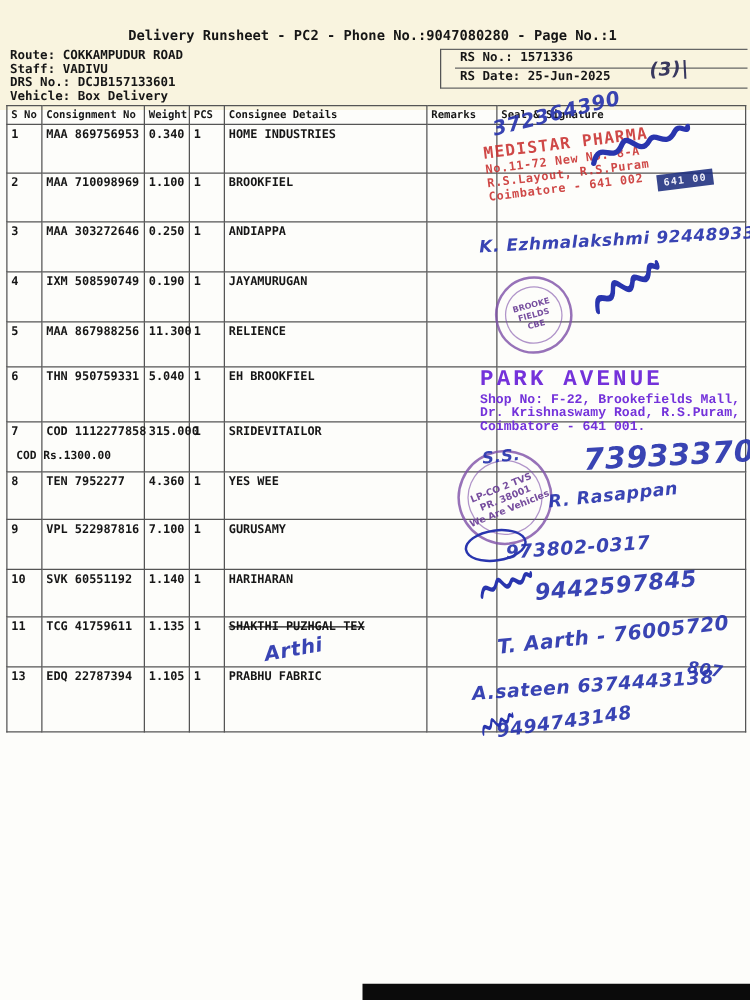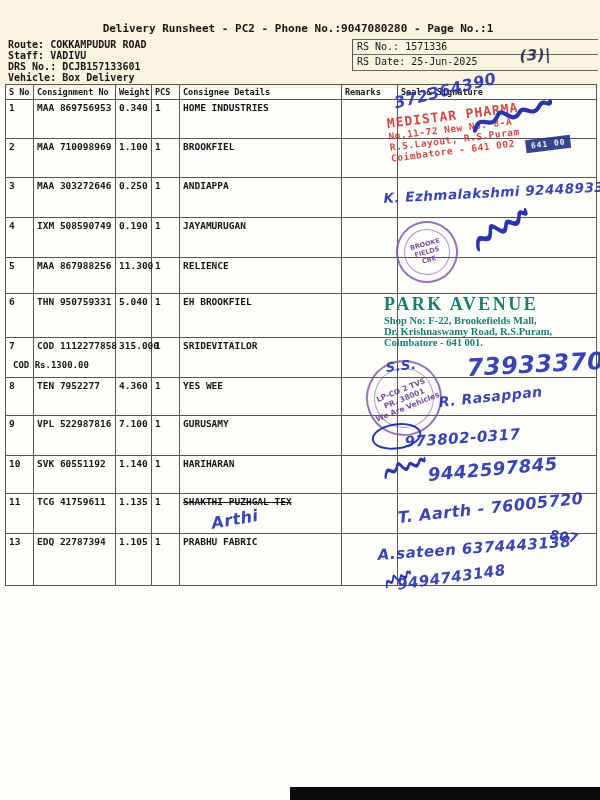--- a/index.html
+++ b/index.html
@@ -10,21 +10,21 @@
   }
   .tint { position:absolute; left:0; top:0; width:600px; height:88px;
     background:rgba(244,232,190,.45); pointer-events:none; }
   .title { position:absolute; top:7px; left:0; width:600px; text-align:center;
     font-size:12.5px; font-weight:bold; letter-spacing:.5px; }
   .subtitle { position:absolute; top:22px; left:0; width:596px; text-align:center;
     font-size:11px; font-weight:bold; }
   .meta-left { position:absolute; left:8px; top:39px; font-size:10px; font-weight:bold; line-height:11px; }
   .rs-box { position:absolute; left:352px; top:39px; width:246px;
     border-left:1px solid #555; border-top:1px solid #666; border-bottom:1px solid #666;
-    font-size:10px; font-weight:normal; }
+    font-size:10px; font-weight:bold;padding-left:11px; }
   .rs-cell { padding:1px 4px; height:15px; }
   .rs-cell:first-child { border-bottom:1px solid #666; }
 
   table.grid { position:absolute; left:5px; top:84px; width:591px;
     border-collapse:collapse; table-layout:fixed; }
   .grid th { border:1px solid #555; font-size:8.5px; font-weight:bold; text-align:left;
     padding:2px 3px; height:14px; white-space:nowrap;margin-top:16px; }
   .grid td { border:1px solid #555; font-size:9.5px; font-weight:bold; vertical-align:top;
     padding:2px 2px 0 3px; white-space:nowrap; overflow:visible; position:relative; }
   .grid td.struck { text-decoration:line-through; }
@@ -35,22 +35,22 @@
     white-space:nowrap; letter-spacing:.5px; opacity:.92; }
 
   .medistar { position:absolute; left:386px; top:116px; width:178px;
     transform:rotate(-7deg); transform-origin:left top;
     color:#c9302f; font-weight:bold; opacity:.88; }
   .m1 { font-size:13px; letter-spacing:1px; }
   .m2 { font-size:9.5px; line-height:11px; letter-spacing:.5px; }
   .mbadge { position:absolute; right:-2px; bottom:-6px; background:#1d2e7e; color:#ececf8;
     font-size:8px; padding:2px 5px; letter-spacing:1px; }
 
-  .parkave { position:absolute; left:384px; top:293px; color:#0f766e; opacity:.95;
-    font-family:Liberation Serif, serif; }
+  .parkave { position:absolute; left:384px; top:293px; color:#6d28d9; opacity:.95;
+    font-family:Liberation Mono, monospace; }
   .p1 { font-size:18px; font-weight:bold; letter-spacing:2.5px; line-height:22px; }
   .p2 { font-size:10.5px; font-weight:bold; line-height:11px; }
   .p3 { font-size:13.5px; font-weight:bold; letter-spacing:1px; margin-top:2px; }
 
   .cstamp { position:absolute; border:2.5px solid rgba(125,79,168,.8); border-radius:50%;
     color:rgba(106,62,150,.92); display:flex; align-items:center; justify-content:center;
     text-align:center; transform-origin:center; }
   .cstamp::before { content:""; position:absolute; left:6px; top:6px; right:6px; bottom:6px;
     border:1px solid rgba(125,79,168,.6); border-radius:50%; }
   .ctxt { font-size:6.5px; font-weight:bold; line-height:8px; font-family:"DejaVu Sans", sans-serif; }

